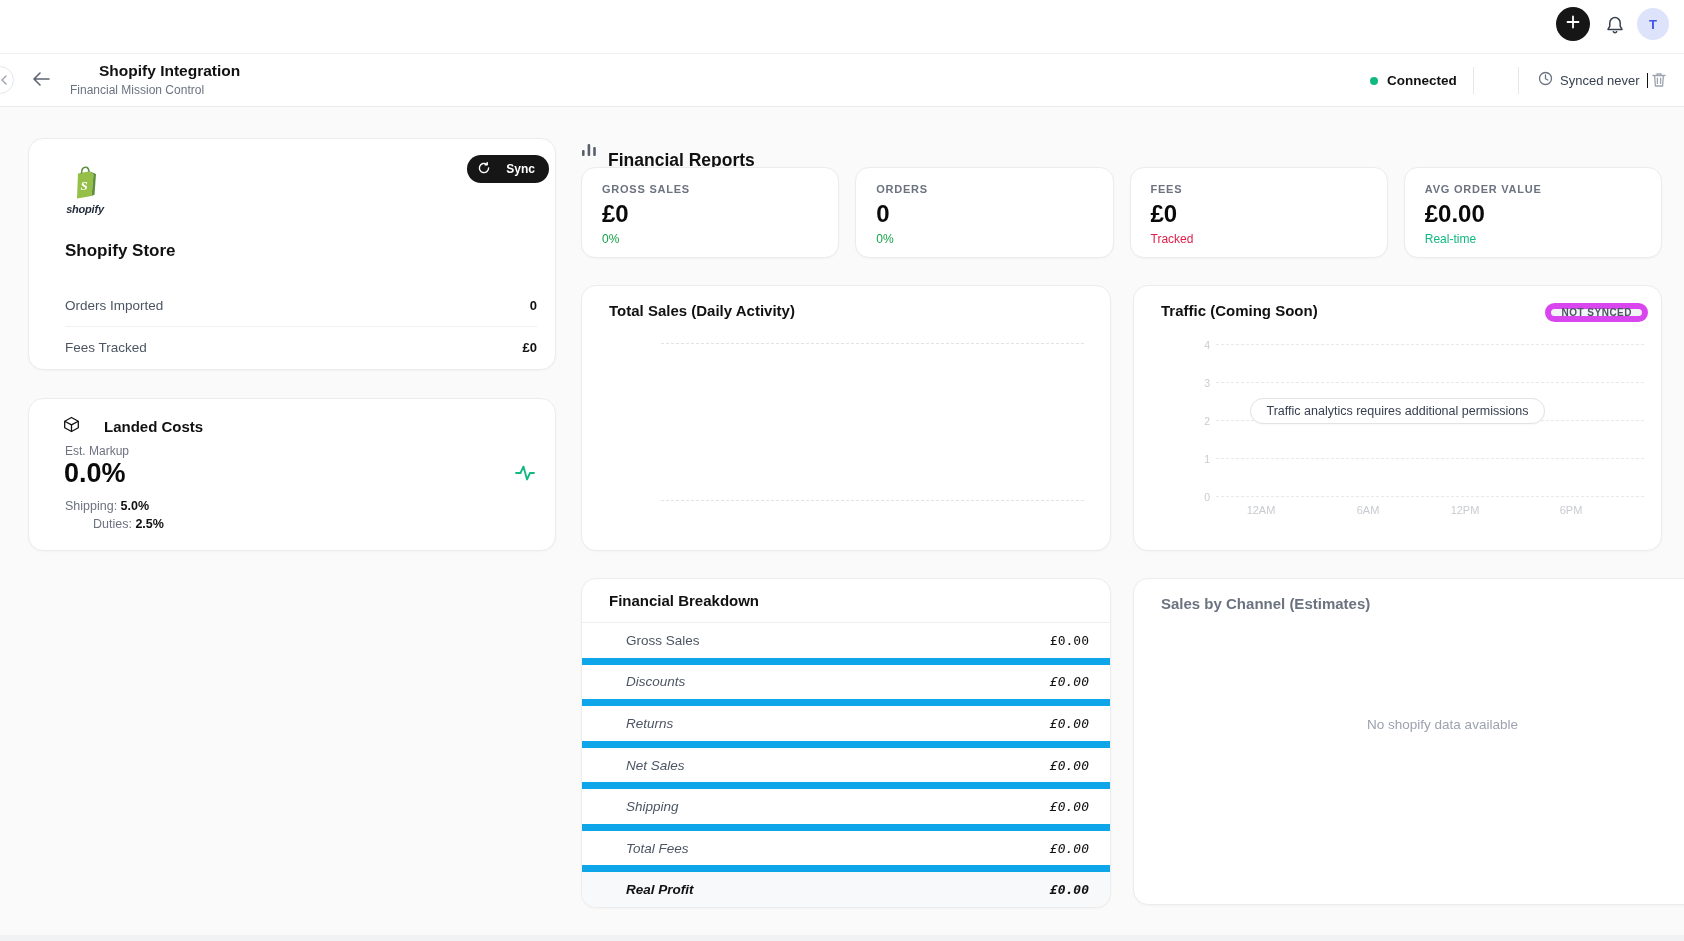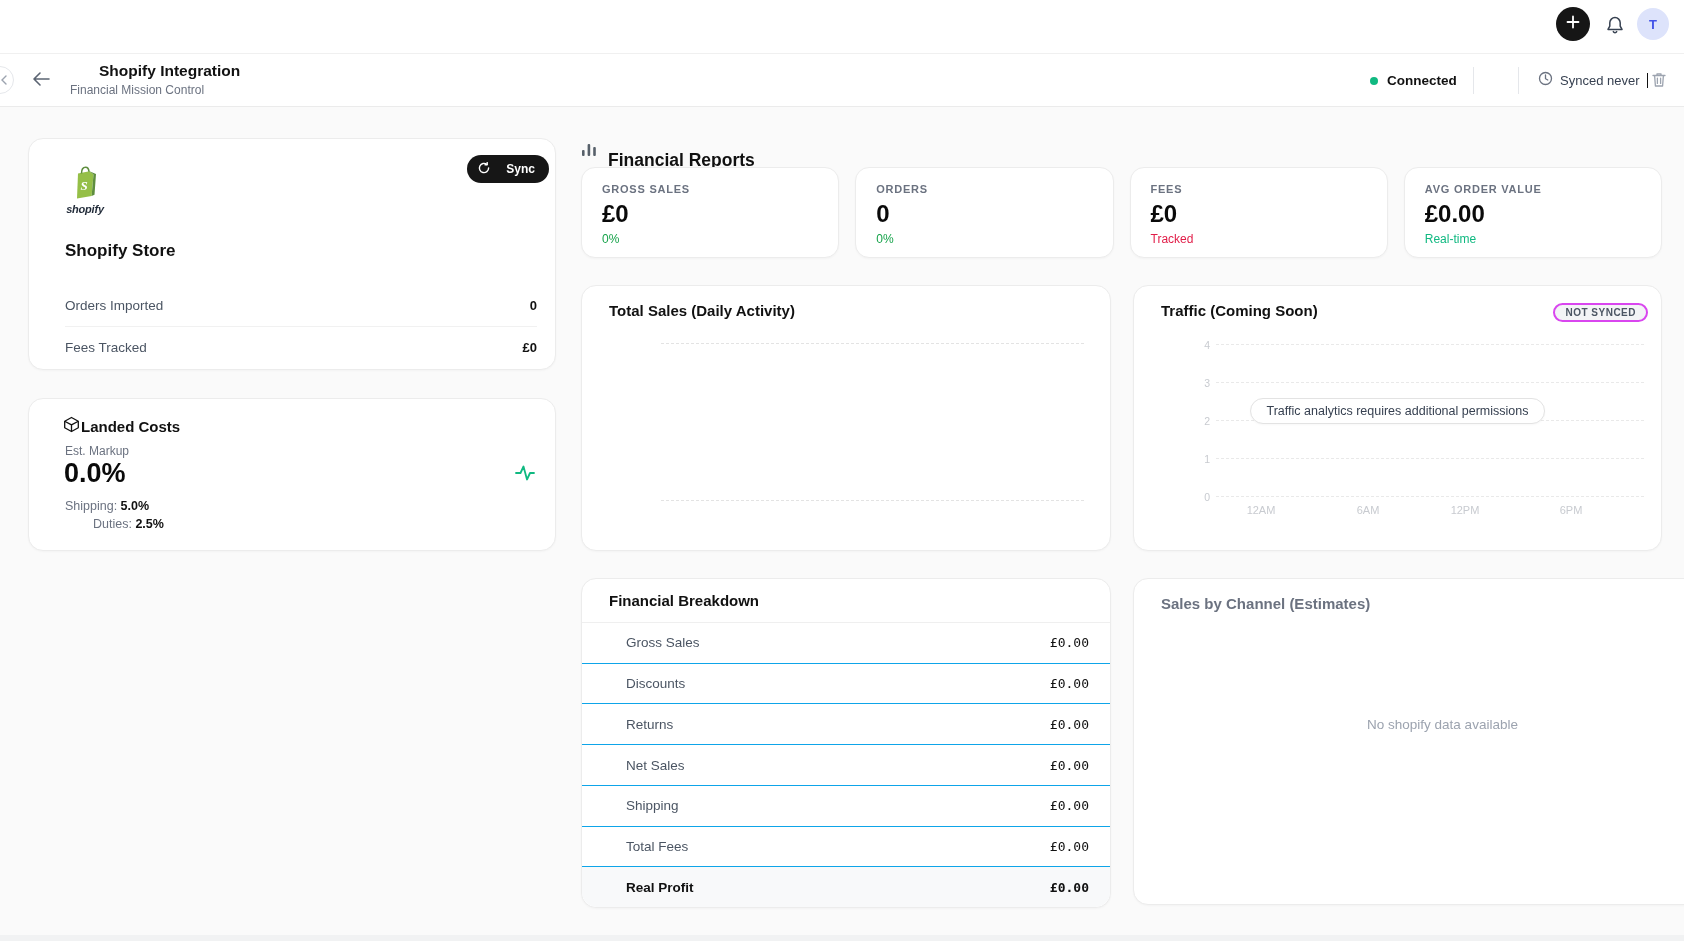--- a/index.html
+++ b/index.html
@@ -40,21 +40,21 @@
   .sync-btn { position:absolute; right:6px; top:16px; height:28px; padding:0 14px 0 11px; background:#161616; color:#fff; border-radius:14px; display:flex; align-items:center; gap:16px; font-size:12px; font-weight:700; cursor:pointer; }
   .store-title { position:absolute; left:36px; top:102px; font-size:17px; font-weight:700; color:#111; }
   .store-rows { position:absolute; left:36px; right:18px; top:146px; }
   .s-row { display:flex; justify-content:space-between; align-items:center; height:41px; }
   .s-row + .s-row { border-top:1px solid #f1f1f1; }
   .s-label { font-size:13.5px; color:#4b5563; }
   .s-value { font-size:13px; font-weight:600; color:#111; }
 
   
   .landed-card { left:28px; top:291px; width:528px; height:153px; }
-  .lc-head { position:absolute; left:34px; top:17px; display:flex; align-items:center; gap:1px; }
+  .lc-head { position:absolute; left:34px; top:17px; display:flex; align-items:center; gap:24px; }
   .lc-title { font-size:15px; font-weight:700; color:#111; }
   .lc-metric-label { position:absolute; left:36px; top:45px; font-size:12px; color:#6b7280; }
   .lc-metric { position:absolute; left:35px; top:59px; font-size:27px; font-weight:800; color:#0a0a0a; }
   .lc-activity { position:absolute; right:20px; top:64px; }
   .lc-detail { position:absolute; left:36px; font-size:12.5px; color:#6b7280; }
   .lc-detail b { color:#111; font-weight:700; }
   .lc-d1 { top:100px; } .lc-d2 { top:118px;margin-left:28px; }
 
   
   .section-head { position:absolute; left:581px; top:23px; display:flex; align-items:center; gap:10px; }
@@ -68,35 +68,35 @@
   .stat-sub { font-size:12px; font-weight:500; margin-top:4px; }
 
   
   .panel-title { position:absolute; left:27px; top:16px; font-size:15px; font-weight:700; color:#111; }
   .sales-panel { left:581px; top:178px; width:530px; height:266px; }
   .dash-line { position:absolute; border-top:1px dashed #e3e3e3; }
   .sp-d1 { left:79px; right:26px; top:57px; }
   .sp-d2 { left:79px; right:26px; top:214px; }
 
   .traffic-panel { left:1133px; top:178px; width:529px; height:266px; }
-  .nots-badge { position:absolute; right:13px; top:17px; height:19px; padding:0 10px; display:flex; align-items:center; background:#f3f4f6; border:2px solid #d946ef; border-radius:10px; font-size:10px; font-weight:700; color:#4b5563; letter-spacing:.05em; }
+  .nots-badge { position:absolute; right:13px; top:17px; height:19px; padding:0 10px; display:flex; align-items:center; background:#f3f4f6; border:6px solid #d946ef; border-radius:10px; font-size:10px; font-weight:700; color:#4b5563; letter-spacing:.05em; }
   .grid-row { position:absolute; left:0; right:17px; height:12px; }
   .grid-row .tick { position:absolute; left:0; width:76px; text-align:right; font-size:10.5px; color:#c8cbd0; top:-5px; }
   .grid-row .dash { position:absolute; left:82px; right:0; top:0; border-top:1px dashed #e9e9e9; }
   .g0 { top:58px; } .g1 { top:96px; } .g2 { top:134px; } .g3 { top:172px; } .g4 { top:210px; }
   .perm-pill { position:absolute; left:50%; transform:translateX(-50%); top:112px; padding:5px 16px; background:#fff; border:1px solid #e3e3e3; border-radius:999px; font-size:12.5px; color:#374151; white-space:nowrap; box-shadow:0 1px 2px rgba(0,0,0,.03); }
   .x-label { position:absolute; top:218px; transform:translateX(-50%); font-size:11px; color:#c8cbd0; }
   .x0 { left:127px; } .x1 { left:234px; } .x2 { left:331px; } .x3 { left:437px; }
 
   
   .breakdown-panel { left:581px; top:471px; width:530px; height:330px; }
   .bp-head { position:absolute; left:0; top:0; right:0; height:44px; border-bottom:1px solid #efefef; display:flex; align-items:center; padding-left:27px; font-size:15px; font-weight:700; color:#111; }
   .bp-rows { position:absolute; left:0; right:0; top:44px; bottom:0; display:flex; flex-direction:column; }
   .b-row { flex:1; display:flex; justify-content:space-between; align-items:center; padding:0 21px 0 44px; }
-  .b-row + .b-row { border-top:1px solid #0ea5e9; }
+  .b-row + .b-row { border-top:7px solid #0ea5e9;font-style:italic; }
   .b-label { font-size:13.5px; color:#4b5563; }
   .b-value { font-size:13px; font-family:"DejaVu Sans Mono", monospace; color:#111; }
   .b-row.total { background:#f8f9fa; border-bottom-left-radius:15px; border-bottom-right-radius:15px; }
   .b-row.total .b-label { font-weight:700; color:#111; }
   .b-row.total .b-value { font-weight:700; }
 
   .channels-panel { left:1133px; top:471px; width:619px; height:327px; }
   .cp-title { position:absolute; left:27px; top:16px; font-size:15px; font-weight:700; color:#6b7280; }
   .cp-empty { position:absolute; left:0; right:0; top:138px; text-align:center; font-size:13.5px; color:#9ca3af; }
 

